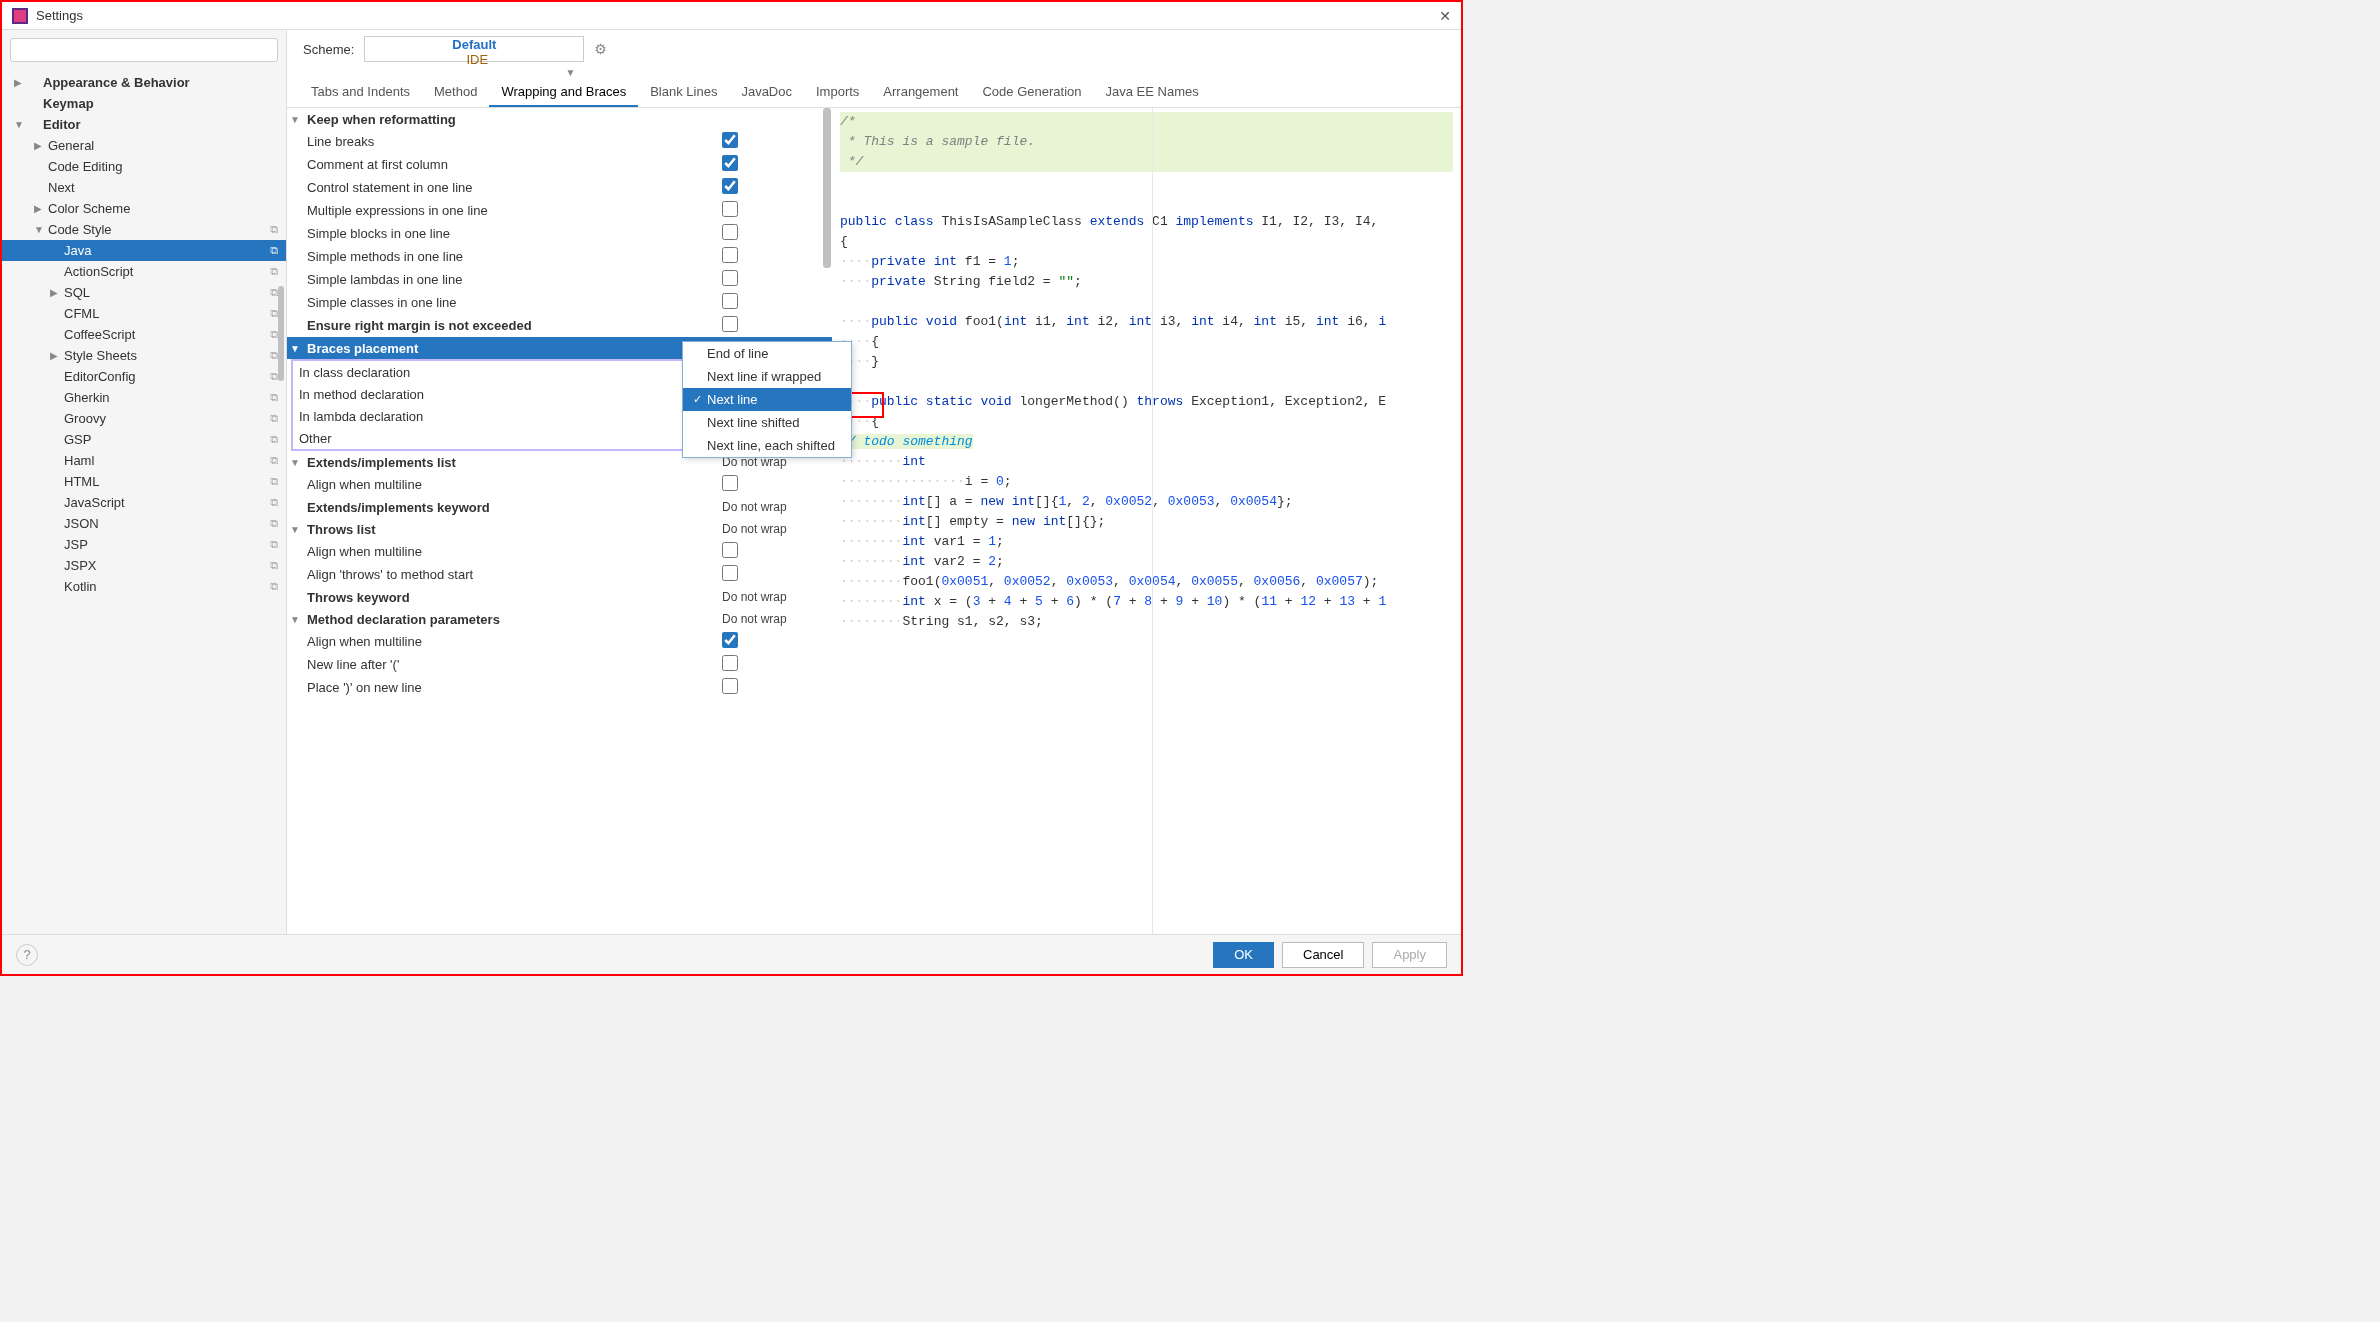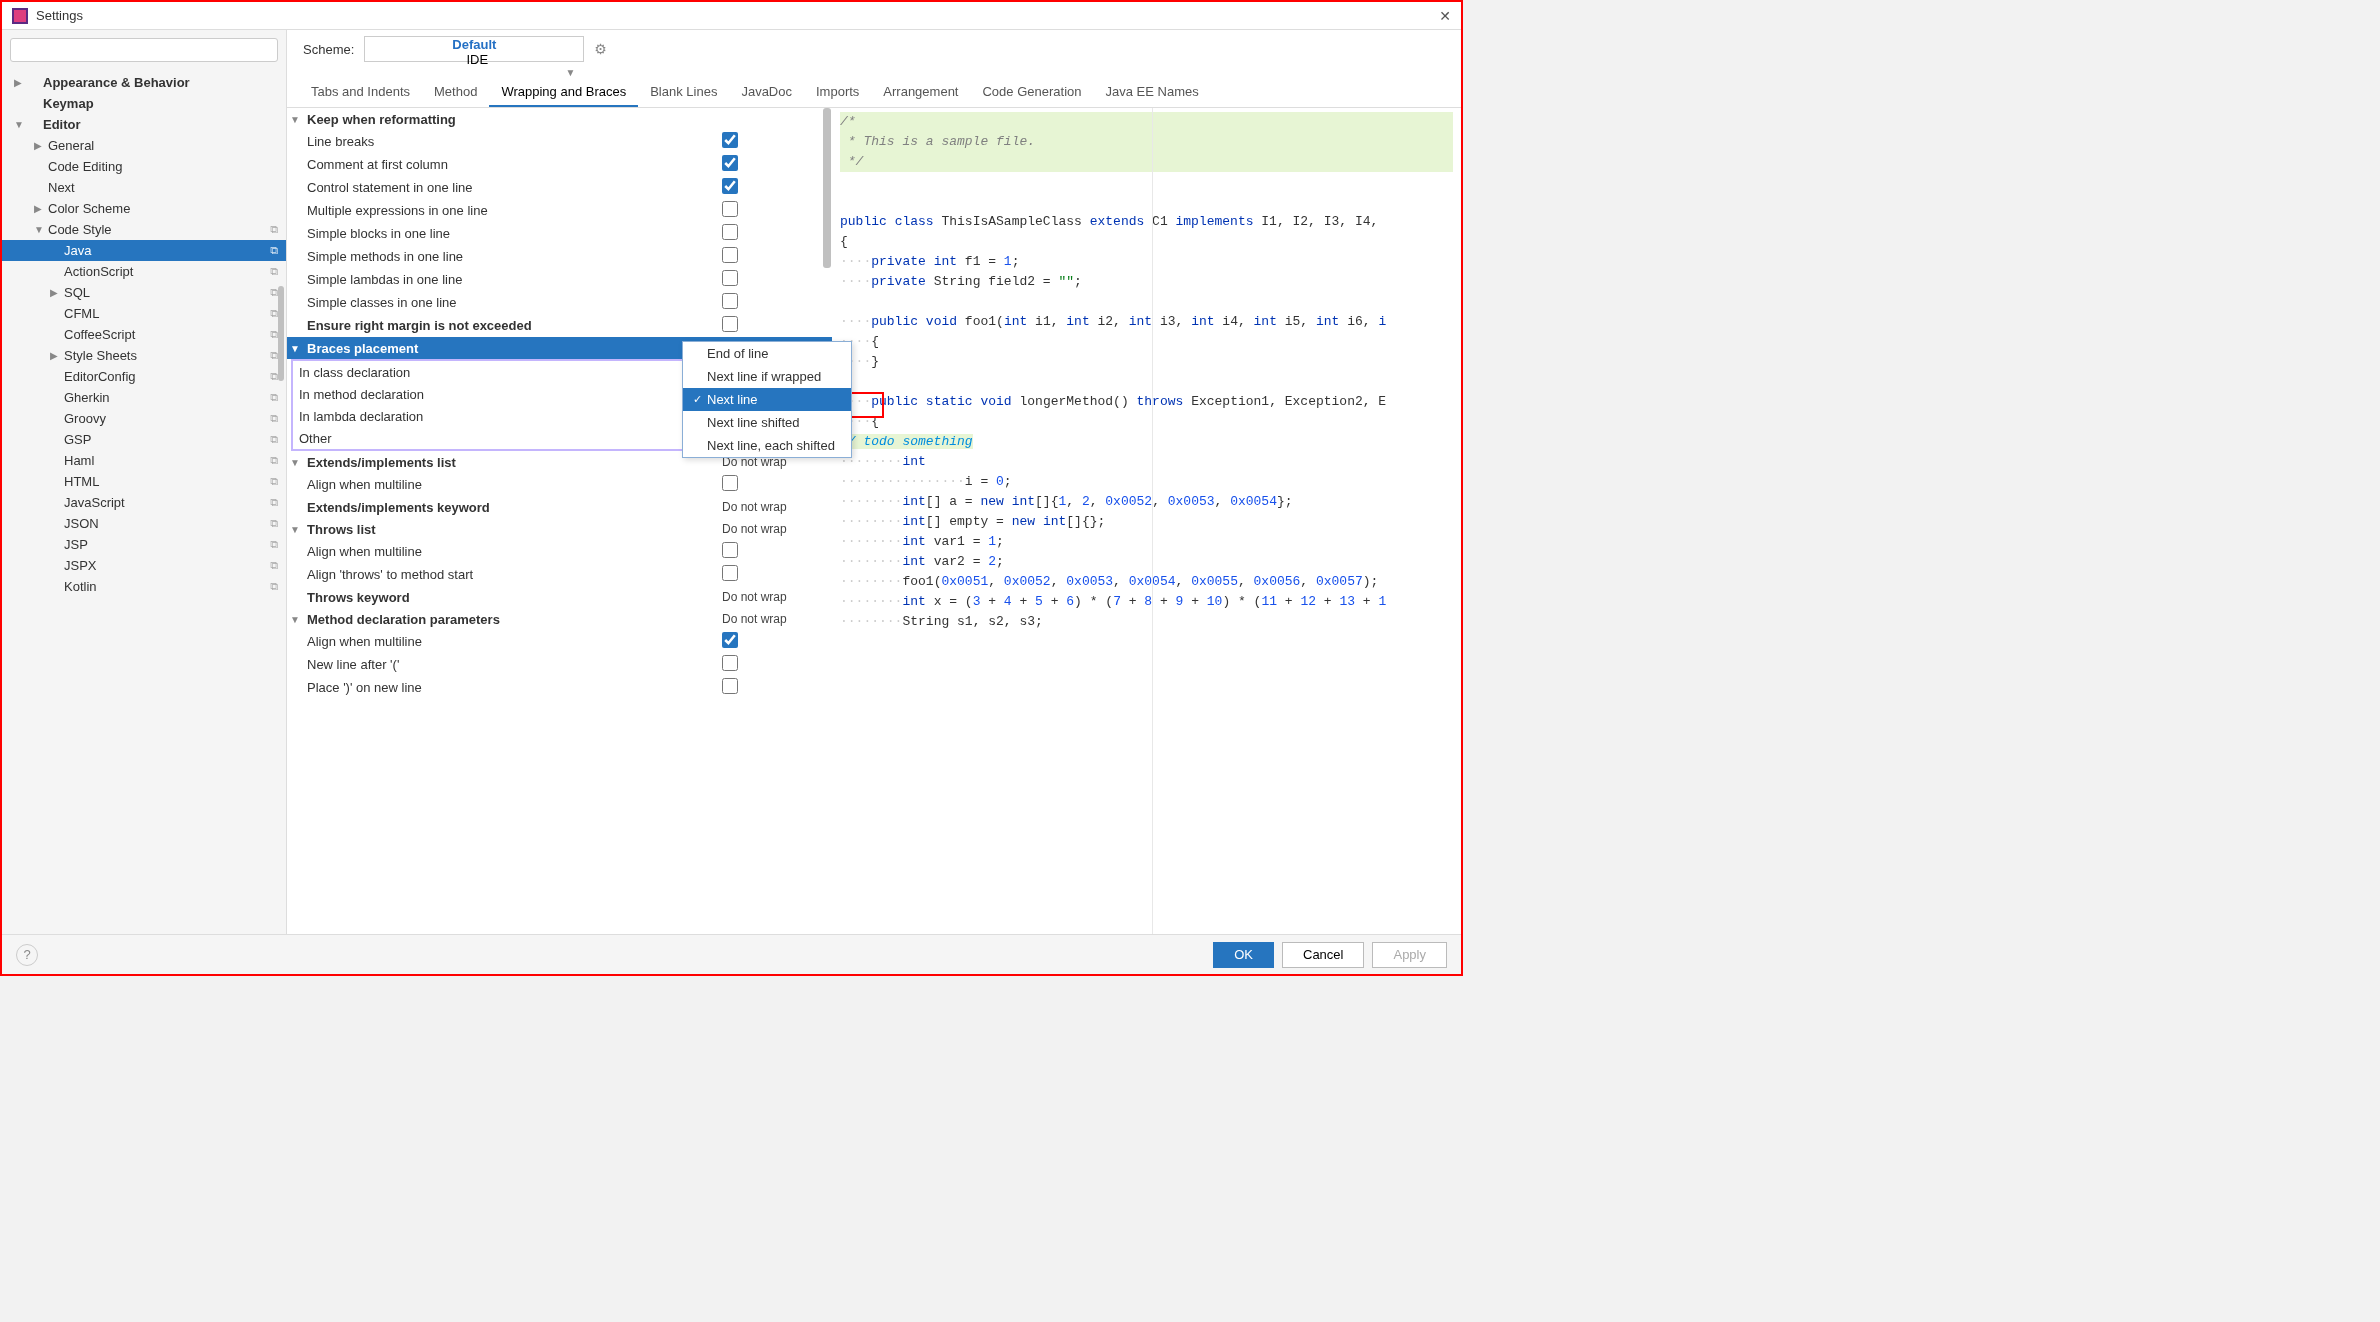--- a/index.html
+++ b/index.html
@@ -38,21 +38,21 @@
     .content { flex: 1; display: flex; flex-direction: column; background: #fff; overflow: hidden; }
     
     .breadcrumb-row { padding: 10px 16px 6px; }
     .breadcrumb { font-size: 14px; font-weight: bold; }
     .breadcrumb .sep { color: #999; margin: 0 4px; font-weight: normal;}
     
     .scheme-row { padding: 6px 16px; display: flex; align-items: center; gap: 10px; position: relative; }
     .scheme-label { font-size: 13px; }
     .scheme-select { width: 220px; height: 26px; border: 1px solid #ccc; border-radius: 0; display: flex; align-items: center; padding: 0 8px; background: #fff; cursor: pointer; flex-direction: column; }
     .scheme-select .s-name { color: #2470c4; font-weight: bold; }
-    .scheme-select .s-ide { color: #000000; margin-left: 6px; text-align: right; }
+    .scheme-select .s-ide { color: #a16207; margin-left: 6px; text-align: right; }
     .scheme-select .s-arrow { margin-left: auto; color: #888; font-size: 10px; }
     .gear { color: #888; cursor: pointer; font-size: 14px; }
     .set-from { position: absolute; right: 16px; top: -20px; color: #000000; cursor: pointer; font-size: 13px; }
     
     .tabs-row { display: flex; border-bottom: 1px solid #ddd; padding: 0 12px; margin-top: 10px; gap: 0; }
     .tab { padding: 6px 12px; cursor: pointer; font-size: 13px; color: #555; border-bottom: 2px solid transparent; }
     .tab.active { color: #000; border-bottom-color: #2675bf; }
     
     .panes { flex: 1; display: flex; overflow: hidden; position: relative; }
     

